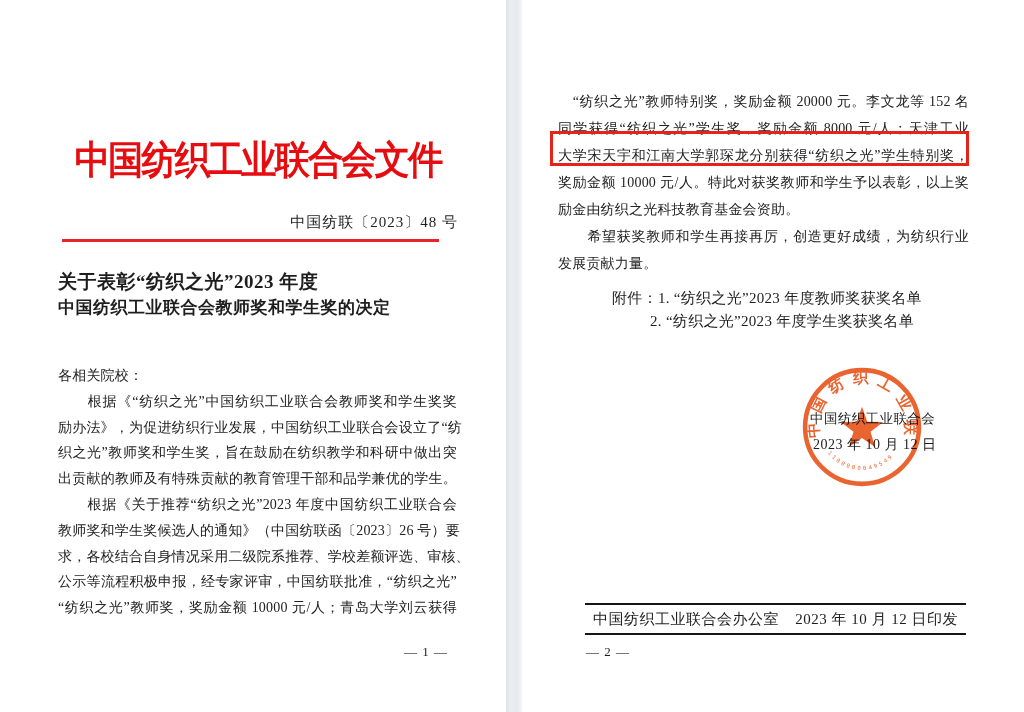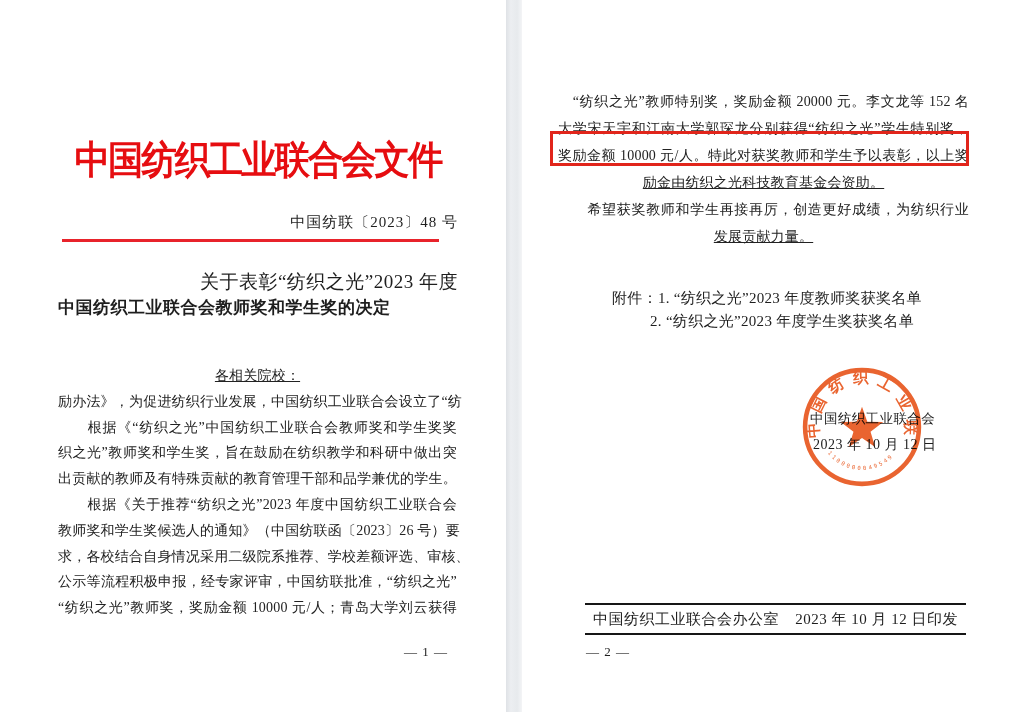--- a/index.html
+++ b/index.html
@@ -30,36 +30,36 @@
   .p1-docnum {
     position:absolute; left:58px; top:213px; width:400px;
     text-align:right; font-size:15px; letter-spacing:1px;
   }
   .p1-redline {
     position:absolute; left:62px; top:239px; width:377px; height:3px;
     background:#e8232b;
   }
   .p1-heading1 {
     position:absolute; left:58px; top:269px; width:400px;
-    text-align:right; font-size:19px; font-weight:normal; letter-spacing:0.5px;
+    text-align:left; font-size:19px; font-weight:bold; letter-spacing:0.5px;
   }
   .p1-heading2 {
     position:absolute; left:58px; top:296px; width:400px;
     font-size:17px; font-weight:bold; letter-spacing:0.5px;
   }
   .p1-body { position:absolute; left:58px; top:343px; width:399px;margin-top:20px; }
   .p2-body { position:absolute; left:558px; top:88px; width:411px; }
   .bline {
     font-size:14px; letter-spacing:0.2px; color:#222;
     text-align:justify; text-align-last:justify;
     white-space:nowrap;
   }
   .p1-body .bline { height:25.8px; line-height:25.8px; }
   .p2-body .bline { height:27px; line-height:27px; }
-  .bline.short { text-align:center; text-align-last:auto;text-decoration:underline; }
+  .bline.short { text-align:left; text-align-last:auto; }
   .p1-pagenum {
     position:absolute; left:400px; top:644px; width:52px;
     text-align:center; font-size:13px; letter-spacing:1px;
   }
 
   
   .hl-box {
     position:absolute; left:550px; top:131px; width:419px; height:35px;
     border:3px solid #e1251b; box-sizing:border-box;
     pointer-events:none;
@@ -95,35 +95,36 @@
 
   <div class="p1-docnum">中国纺联〔2023〕48 号</div>
 
   <div class="p1-redline"></div>
 
   <div class="p1-heading1">关于表彰“纺织之光”2023 年度</div>
   <div class="p1-heading2">中国纺织工业联合会教师奖和学生奖的决定</div>
 
   <div class="p1-body">
     <div class="bline short">各相关院校：</div>
+    <div class="bline">　　根据《“纺织之光”中国纺织工业联合会教师奖和学生奖奖</div>
     <div class="bline">励办法》，为促进纺织行业发展，中国纺织工业联合会设立了“纺</div>
-    <div class="bline">　　根据《“纺织之光”中国纺织工业联合会教师奖和学生奖奖</div>
     <div class="bline">织之光”教师奖和学生奖，旨在鼓励在纺织教学和科研中做出突</div>
     <div class="bline">出贡献的教师及有特殊贡献的教育管理干部和品学兼优的学生。</div>
     <div class="bline">　　根据《关于推荐“纺织之光”2023 年度中国纺织工业联合会</div>
     <div class="bline">教师奖和学生奖候选人的通知》（中国纺联函〔2023〕26 号）要</div>
     <div class="bline">求，各校结合自身情况采用二级院系推荐、学校差额评选、审核、</div>
     <div class="bline">公示等流程积极申报，经专家评审，中国纺联批准，“纺织之光”</div>
     <div class="bline">“纺织之光”教师奖，奖励金额 10000 元/人；青岛大学刘云获得</div>
   </div>
 
   <div class="p1-pagenum">— 1 —</div>
 
   <div class="p2-body">
     <div class="bline">　“纺织之光”教师特别奖，奖励金额 20000 元。李文龙等 152 名</div>
+    <div class="bline">同学获得“纺织之光”学生奖，奖励金额 8000 元/人；天津工业</div>
     <div class="bline">大学宋天宇和江南大学郭琛龙分别获得“纺织之光”学生特别奖，</div>
     <div class="bline">奖励金额 10000 元/人。特此对获奖教师和学生予以表彰，以上奖</div>
     <div class="bline short">励金由纺织之光科技教育基金会资助。</div>
     <div class="bline">　　希望获奖教师和学生再接再厉，创造更好成绩，为纺织行业</div>
     <div class="bline short">发展贡献力量。</div>
   </div>
 
   <div class="hl-box"></div>
 
   <div class="att1">附件：1. “纺织之光”2023 年度教师奖获奖名单</div>

